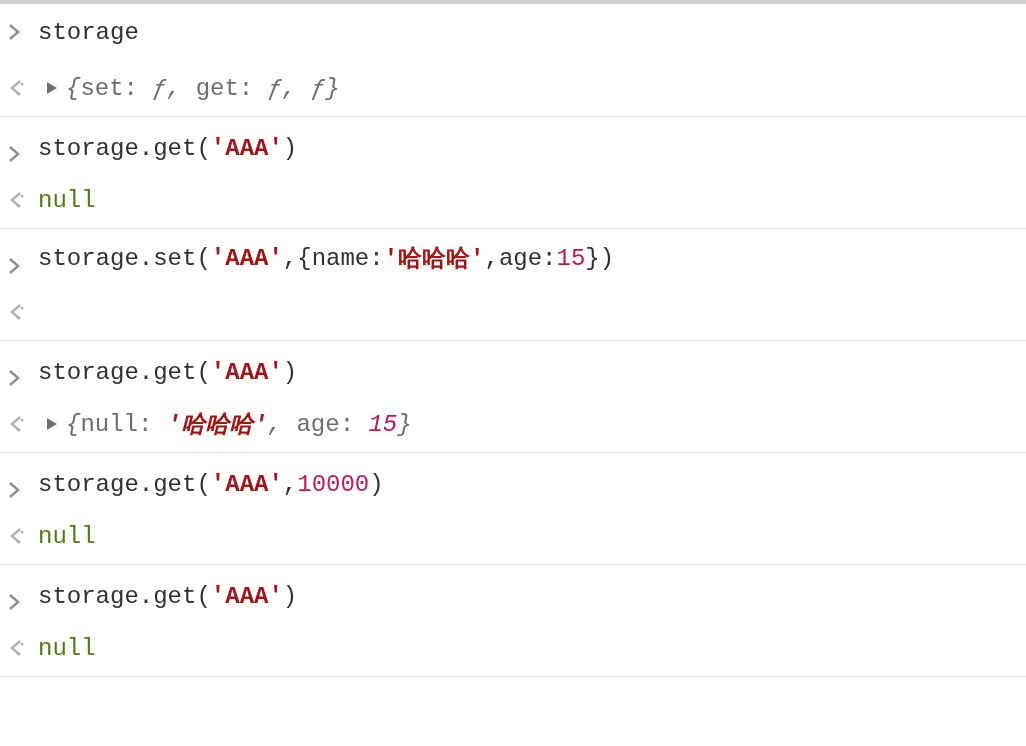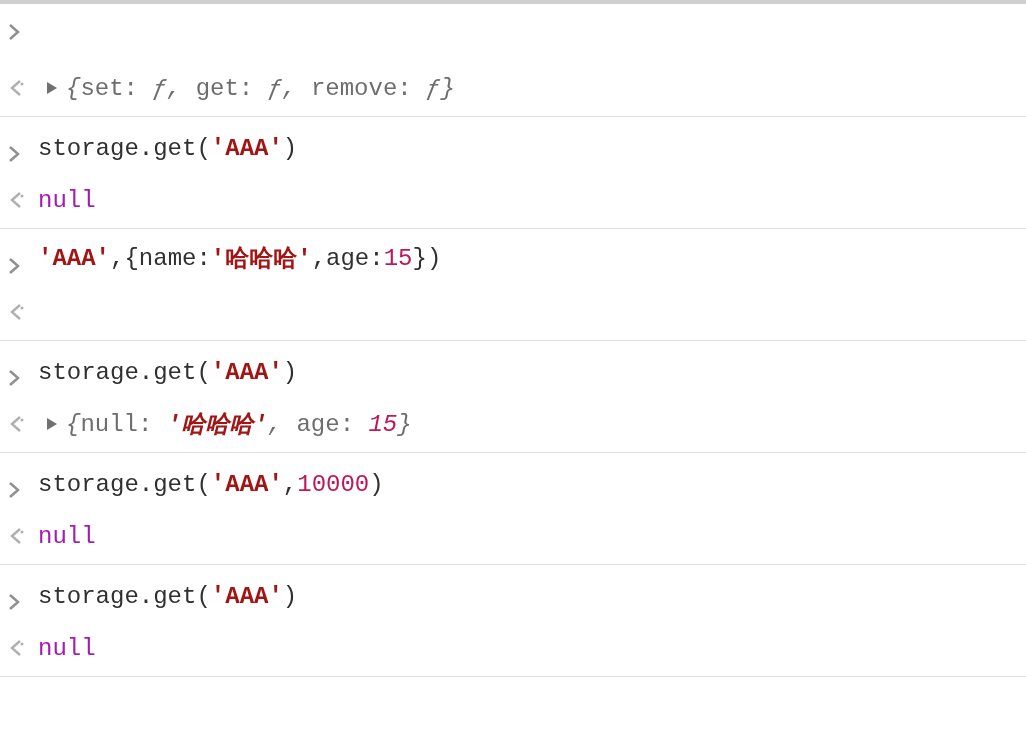--- a/index.html
+++ b/index.html
@@ -40,34 +40,37 @@
     width: 28px;
     display: flex;
     align-items: center;
     justify-content: center;
     flex-shrink: 0;
   }
   .expander svg { display: block; }
   .tok-text { color: #303030; }
   .tok-str  { color: #a31515; font-weight: bold; }
   .tok-num  { color: #be185d; }
-  .tok-undef{ color: #a21caf; }
+  .tok-undef{ color: #4d7c0f; }
   .tok-ital { font-style: italic; }
   .tok-propgray { color: #6e6e6e; }
   .tok-func { color: #6e6e6e; font-style: italic; }
   .tok-puncgray { color: #6e6e6e; font-style: italic; }
 </style>
 </head>
 <body>
 
 <div class="row">
   <div class="gutter">
     <svg width="12" height="16" viewBox="0 0 12 16">
         <path d="M2 1 L10 8 L2 15" fill="none" stroke="#909090" stroke-width="2.5"></path>
       </svg>
+  </div>
+  <div class="content">
+    <span class="tok-text">storage</span>
   </div>
 </div>
 
 <div class="row">
   <div class="gutter">
     <svg width="16" height="16" viewBox="0 0 16 16">
         <path d="M12 1 L4 8 L12 15" fill="none" stroke="#b0b0b0" stroke-width="2.5"></path>
         <circle cx="14" cy="4" r="1.5" fill="#b0b0b0"></circle>
       </svg>
   </div>
@@ -77,21 +80,20 @@
           <path d="M1 1 L11 7 L1 13 Z" fill="#707070"></path>
         </svg>
     </div>
     <span class="tok-puncgray">{</span>
     <span class="tok-propgray">set: </span>
     <span class="tok-func">ƒ</span>
     <span class="tok-puncgray">, </span>
     <span class="tok-propgray">get: </span>
     <span class="tok-func">ƒ</span>
     <span class="tok-puncgray">, </span>
-    <span class="tok-propgray">remove: </span>
     <span class="tok-func">ƒ</span>
     <span class="tok-puncgray">}</span>
   </div>
 </div>
 
 <div class="row sep">
   <div class="gutter">
     <svg width="12" height="16" viewBox="0 0 12 16">
         <path d="M2 1 L10 8 L2 15" fill="none" stroke="#909090" stroke-width="2.5"></path>
       </svg>
@@ -113,21 +115,21 @@
   </div>
 </div>
 
 <div class="row sep">
   <div class="gutter">
     <svg width="12" height="16" viewBox="0 0 12 16">
         <path d="M2 1 L10 8 L2 15" fill="none" stroke="#909090" stroke-width="2.5"></path>
       </svg>
   </div>
   <div class="content">
-    <span class="tok-str">'AAA'</span><span class="tok-text">,{name:</span><span class="tok-str">'哈哈哈'</span><span class="tok-text">,age:</span><span class="tok-num">15</span><span class="tok-text">})</span>
+    <span class="tok-text">storage.set(</span><span class="tok-str">'AAA'</span><span class="tok-text">,{name:</span><span class="tok-str">'哈哈哈'</span><span class="tok-text">,age:</span><span class="tok-num">15</span><span class="tok-text">})</span>
   </div>
 </div>
 
 <div class="row">
   <div class="gutter">
     <svg width="16" height="16" viewBox="0 0 16 16">
         <path d="M12 1 L4 8 L12 15" fill="none" stroke="#b0b0b0" stroke-width="2.5"></path>
         <circle cx="14" cy="4" r="1.5" fill="#b0b0b0"></circle>
       </svg>
   </div>

